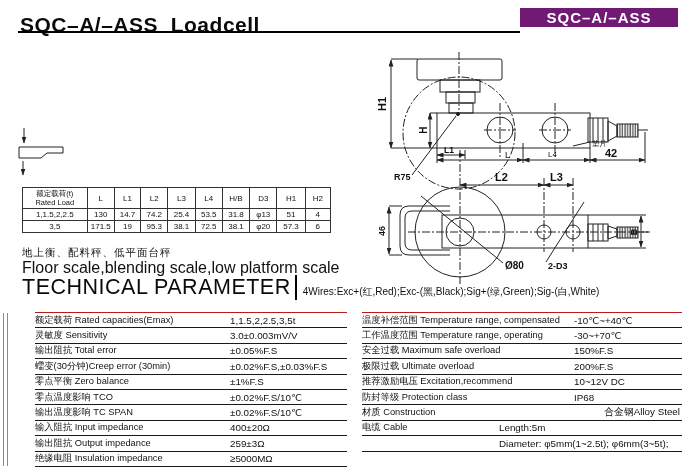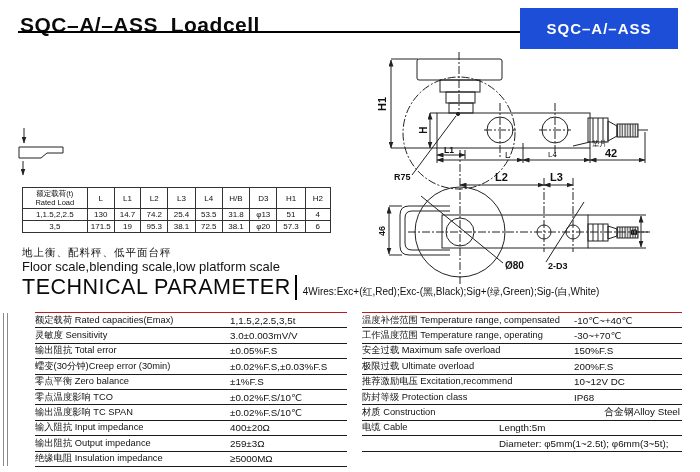--- a/index.html
+++ b/index.html
@@ -5,34 +5,34 @@
   html,body{margin:0;padding:0;background:#e8e8e8;}
   .page{
     position:relative;width:700px;height:472px;background:#ffffff;
     font-family:"Liberation Sans","DejaVu Sans",sans-serif;color:#111;
     overflow:hidden;margin:0 auto;
   }
   .abs{position:absolute;}
   
   .title{left:20px;top:13px;font-size:21px;font-weight:bold;white-space:pre;letter-spacing:.5px;color:#0a0a0a;}
   .title-rule{left:18px;top:31px;width:502px;height:2px;background:#000;}
-  .badge{left:520px;top:8px;width:158px;height:41px;background:#1d4ed8;color:#fff;
+  .badge{left:520px;top:8px;width:158px;height:19px;background:#701a75;color:#fff;
          font-size:15px;font-weight:bold;letter-spacing:1px;display:flex;align-items:center;justify-content:center;}
   
   .drawing{left:0;top:0;pointer-events:none;}
   .drawing text{fill:#111;font-family:"Liberation Sans","DejaVu Sans",sans-serif;}
   
   .dim-table{left:22px;top:187px;border-collapse:collapse;table-layout:fixed;width:309px;}
   .dim-table td,.dim-table th{border:1px solid #333;font-size:8px;font-weight:normal;
       text-align:center;padding:0;line-height:10px;height:11px;white-space:nowrap;color:#111;}
   .dim-table th{height:20px;line-height:9px;}
   .dim-table .c1{font-size:7.5px;}
   
   .app-zh{left:22px;top:246px;font-size:10.5px;letter-spacing:1px;color:#111;}
-  .app-en{left:22px;top:259px;font-size:13px;color:#111;}
+  .app-en{left:22px;top:259px;font-size:16px;color:#111;}
   .tech-row{left:22px;top:275px;display:flex;align-items:flex-end;white-space:nowrap;}
   .tech-heading{font-size:21.5px;letter-spacing:.5px;color:#0a0a0a;border-right:2px solid #000;padding-right:4px;line-height:25px;}
   .tech-wires{font-size:10px;margin-left:6px;margin-bottom:1px;color:#111;}
   
   .spec{left:35px;top:312px;width:647px;display:flex;}
   .spec-half{border-top:1px solid #b91c1c;}
   .spec-half.left{width:312px;margin-right:15px;}
   .spec-half.right{width:320px;}
   .spec-row{display:flex;align-items:center;height:15.4px;border-bottom:1px solid #1a1a1a;
             box-sizing:border-box;white-space:nowrap;}

